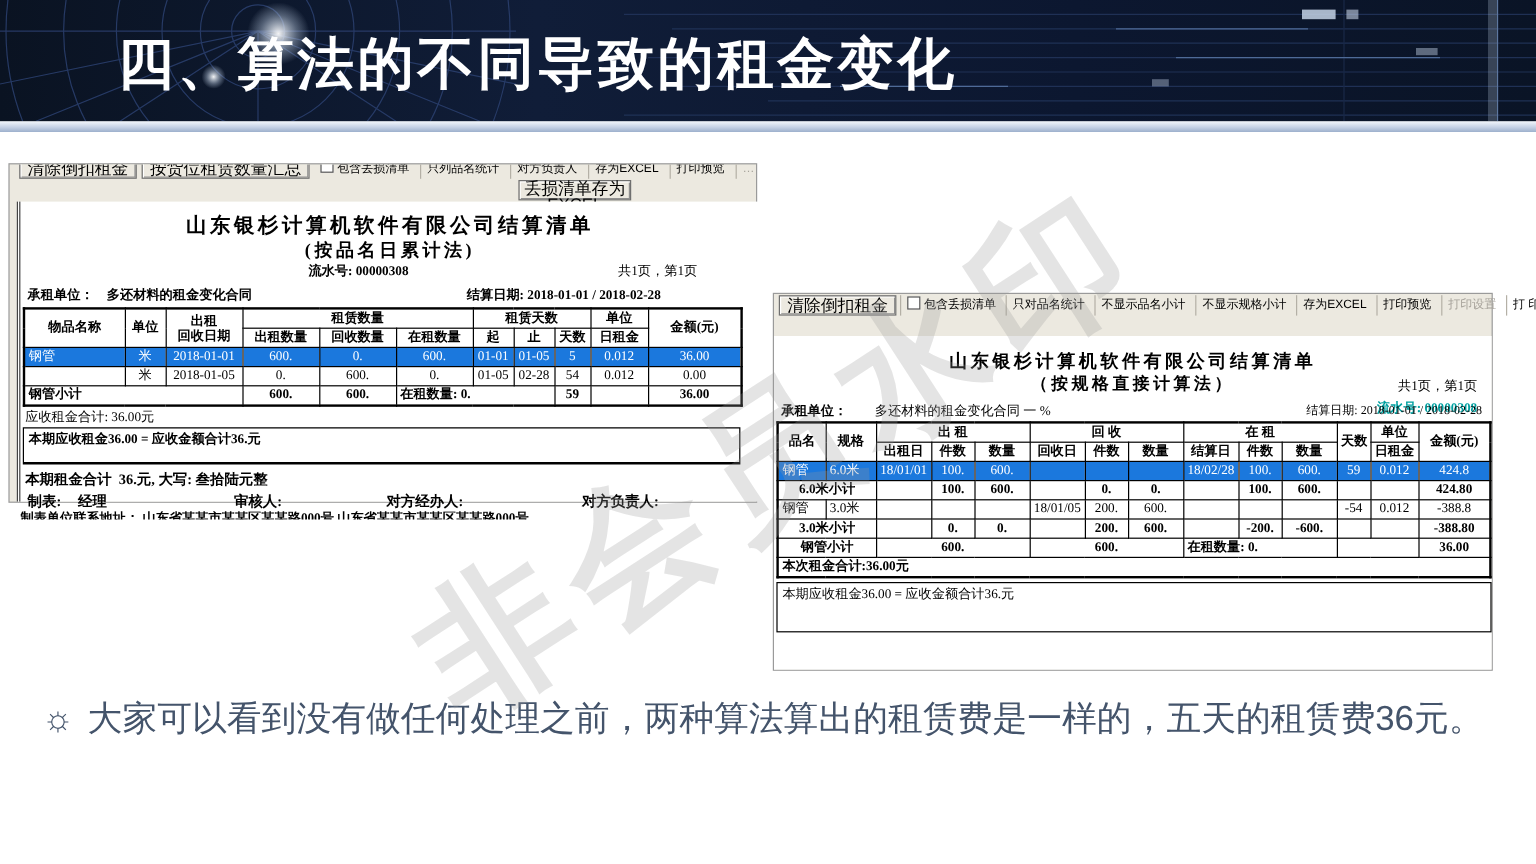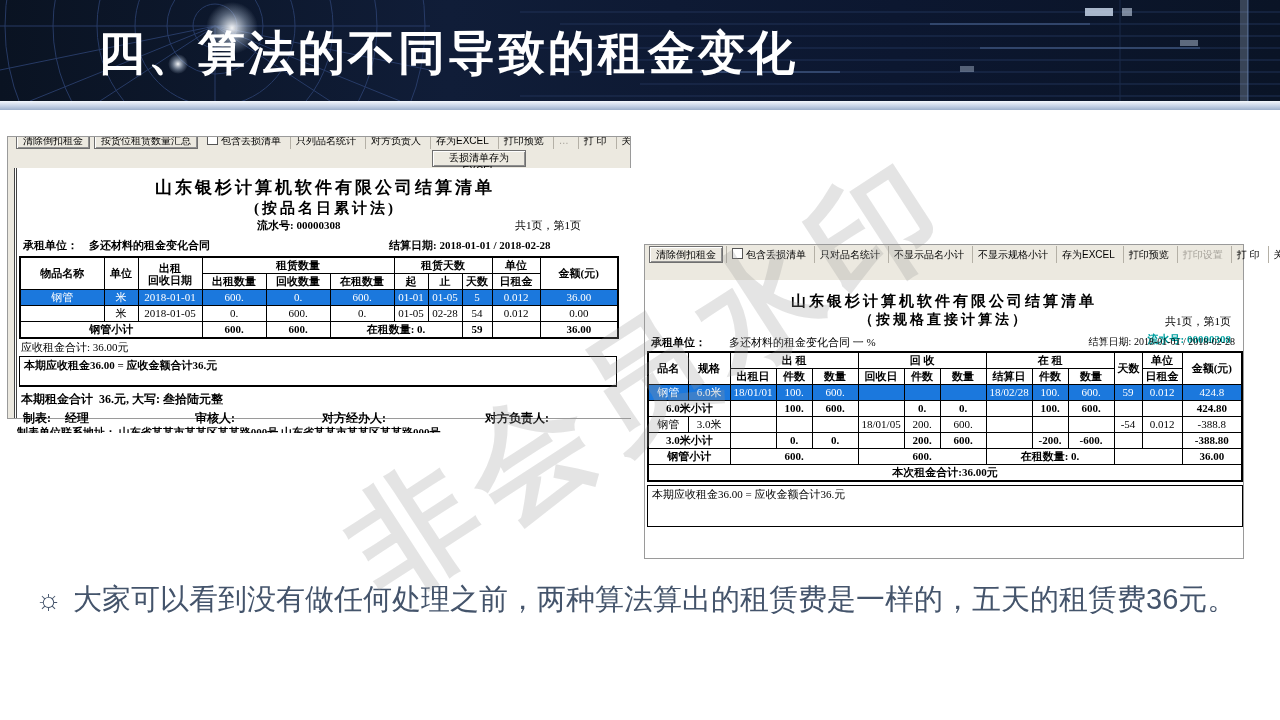--- a/index.html
+++ b/index.html
@@ -13,39 +13,39 @@
           background:linear-gradient(180deg,#f3f7fc 0%,#c6d2e6 55%,#9db0cc 100%);}
   .banner-title{position:absolute;left:98px;top:22px;font-size:47px;font-weight:bold;
           color:#ffffff;letter-spacing:3px;font-family:"Liberation Sans",sans-serif;}
   .banner-art{position:absolute;left:0;top:0;}
 
   
   .win{position:absolute;background:#ece9e0;box-shadow:0 0 0 1px #9a9a9a;}
   .tb{display:flex;align-items:center;white-space:nowrap;}
   .btn3d{background:#ece9e0;border:1px solid #6f6f6f;
          box-shadow:inset 1px 1px 0 #ffffff, inset -1px -1px 0 #8f8f8f;
-         font-size:10px;padding:1px 6px;line-height:13px;color:#000;}
+         font-size:14px;padding:1px 6px;line-height:13px;color:#000;}
   .flatitem{font-size:10px;padding:1px 5px;border-left:1px solid #b4b0a6;line-height:15px;color:#000;}
   .flatitem.first{border-left:none;}
   .grayed{color:#a6a29a;}
   .chkbox{display:inline-block;width:9px;height:9px;background:#fff;border:1px solid #555;
           margin-right:3px;vertical-align:-1px;}
   .redhint{color:#e50e0e;font-size:11px;font-weight:bold;margin-top:38px;}
 
   
   .doc{position:absolute;background:#ffffff;font-family:"Liberation Serif", serif;color:#000;}
   .doc-title{text-align:center;font-weight:bold;letter-spacing:3px;}
   .abs{position:absolute;}
   .b{font-weight:bold;}
   .pre{white-space:pre;}
   table.rpt{border-collapse:collapse;table-layout:fixed;}
   table.rpt td{border:1px solid #000;font-size:11px;padding:0 3px;overflow:hidden;
                white-space:nowrap;height:15px;line-height:15px;}
   table.rpt{border:2px solid #000;}
-  td.c{text-align:center;} td.r{text-align:center;} td.l{text-align:center;}
+  td.c{text-align:center;} td.r{text-align:center;} td.l{text-align:left;}
   tr.hl td{background:#1b78dd;color:#ffffff;}
   tr.th td{font-weight:bold;text-align:center;}
   .noborder-line{font-size:11px;padding:1px 4px;}
   .sumbox{border:1px solid #000;font-size:11px;padding:1px 4px;}
 
   
   .watermark{position:absolute;left:300px;top:295px;width:700px;text-align:center;
              font-size:125px;font-weight:bold;letter-spacing:12px;color:#9a9a9a;opacity:.26;
              transform:rotate(-33deg);pointer-events:none;z-index:9;
              font-family:"Liberation Sans",sans-serif;}

